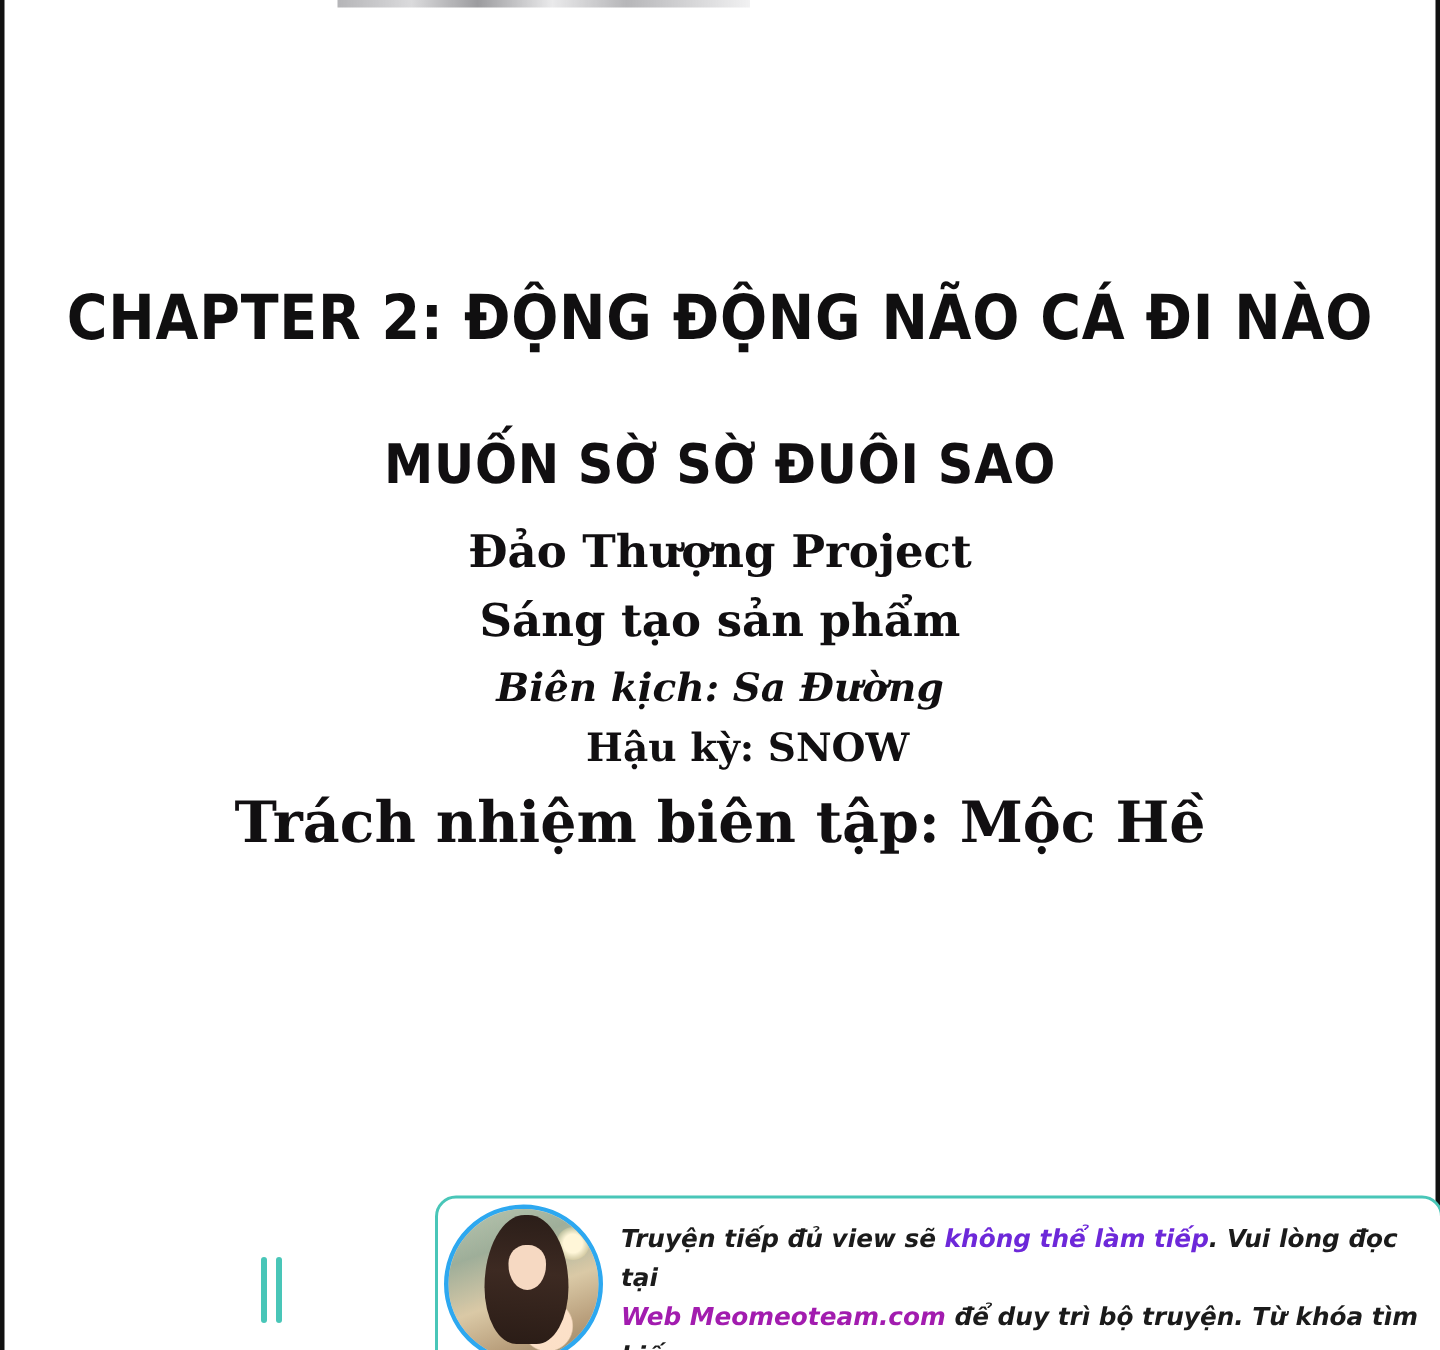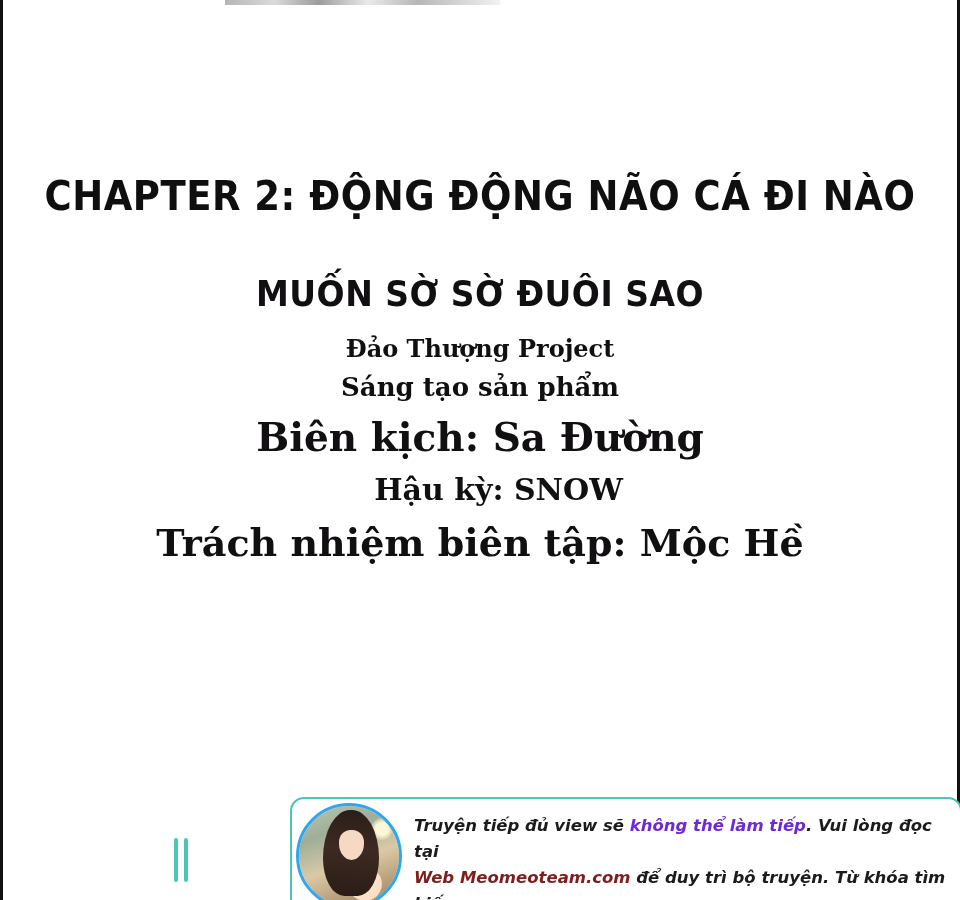--- a/index.html
+++ b/index.html
@@ -47,21 +47,21 @@
        rgba(110,110,115,0.5) 70%,
        rgba(180,180,185,0.18) 100%);
     filter: blur(0.4px);
   }
 
   
   .credits {
     position: absolute;
     left: 0;
     right: 0;
-    top: 172px;
+    top: 188px;
     text-align: center;
     color: #100f10;
   }
   .chapter-title {
     font-family: "DejaVu Sans", sans-serif;
     font-weight: 700;
     font-size: 37px;
     letter-spacing: 0.5px;
     line-height: 1.2;
     transform: scaleY(1.12);
@@ -76,24 +76,24 @@
     line-height: 1.55;
     color: #110f11;
   }
   .credit-line.big {
     font-family: "DejaVu Sans", sans-serif;
     font-size: 33px;
     letter-spacing: 0.5px;
     transform: scaleY(1.1);
     margin-bottom: 10px;
   }
-  .credit-line.l2 { font-size: 24px; }
-  .credit-line.l3 { font-size: 26px; }
-  .credit-line.l4 { font-size: 39px; }
-  .credit-line.l5 { font-size: 30px; margin-left: 37px; }
+  .credit-line.l2 { font-size: 30px; }
+  .credit-line.l3 { font-size: 30px; }
+  .credit-line.l4 { font-size: 26px; font-style: italic; }
+  .credit-line.l5 { font-size: 26px; margin-left: 37px; }
   .credit-line.l6 { font-size: 38px; }
 
   
   .notice {
     position: absolute;
     left: 290px;
     top: 797px;
     width: 672px;
     height: 118px;
     border: 2px solid #49c6b8;
@@ -155,21 +155,21 @@
     flex: 1 1 auto;
     padding: 14px 12px 6px 4px;
     font-family: "DejaVu Sans", sans-serif;
     font-weight: 700;
     font-size: 16.5px;
     line-height: 1.58;
     color: #1b1b1b;
     font-style: italic;
   }
   .red { color: #6d28d9; }
-  .orange { color: #7f1d1d; }
+  .orange { color: #a21caf; }
   .clipped { display: block; }
 
   
   .side-glyph {
     position: absolute;
     left: 172px;
     top: 838px;
     width: 22px;
     height: 46px;
     color: #49c6b8;

